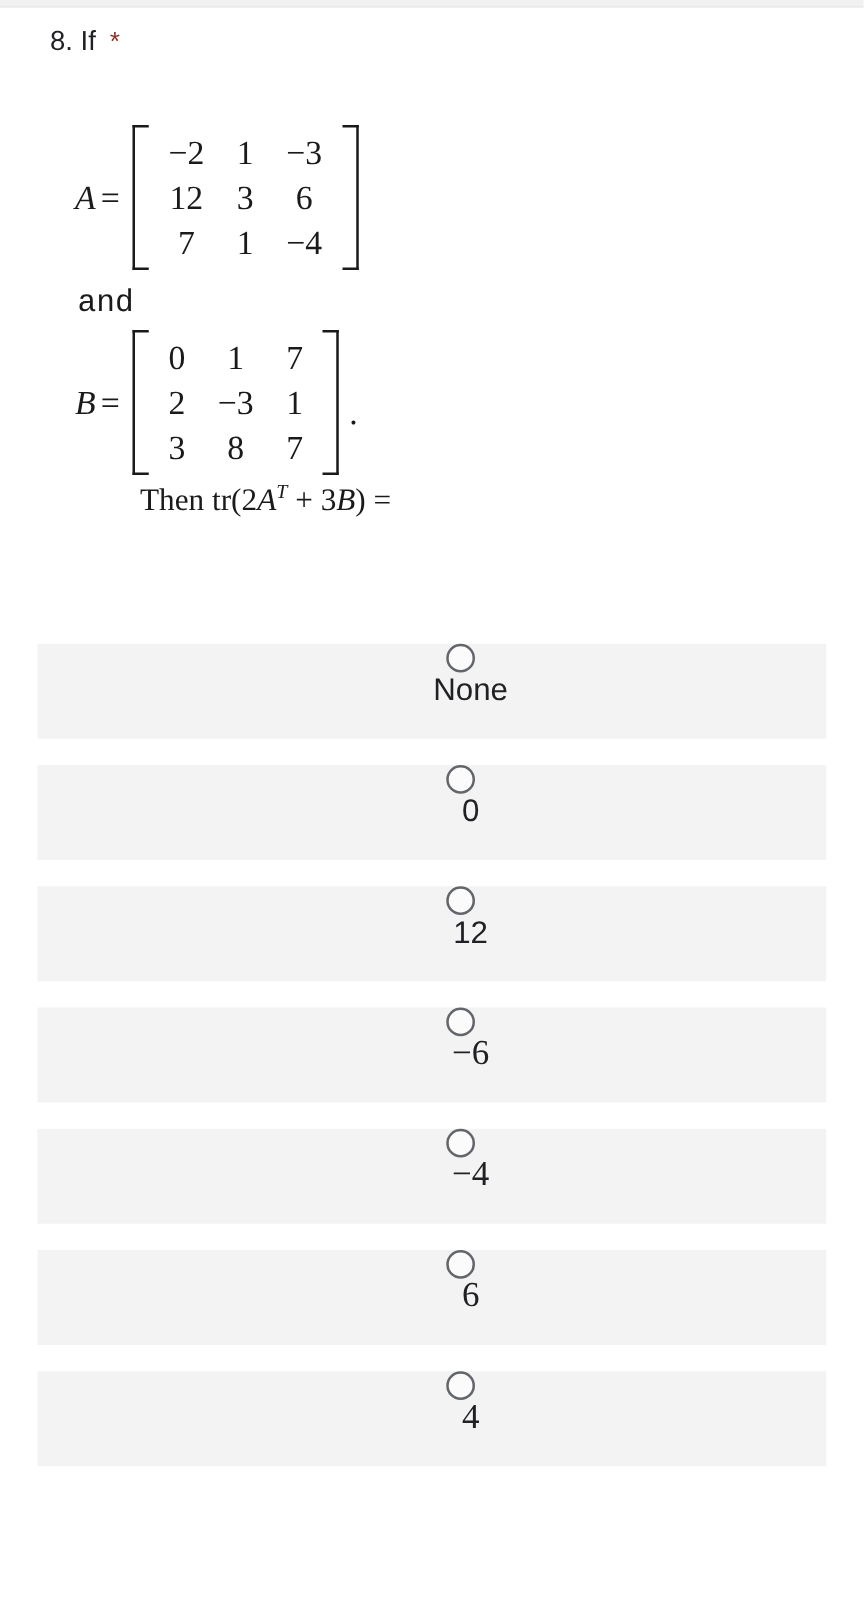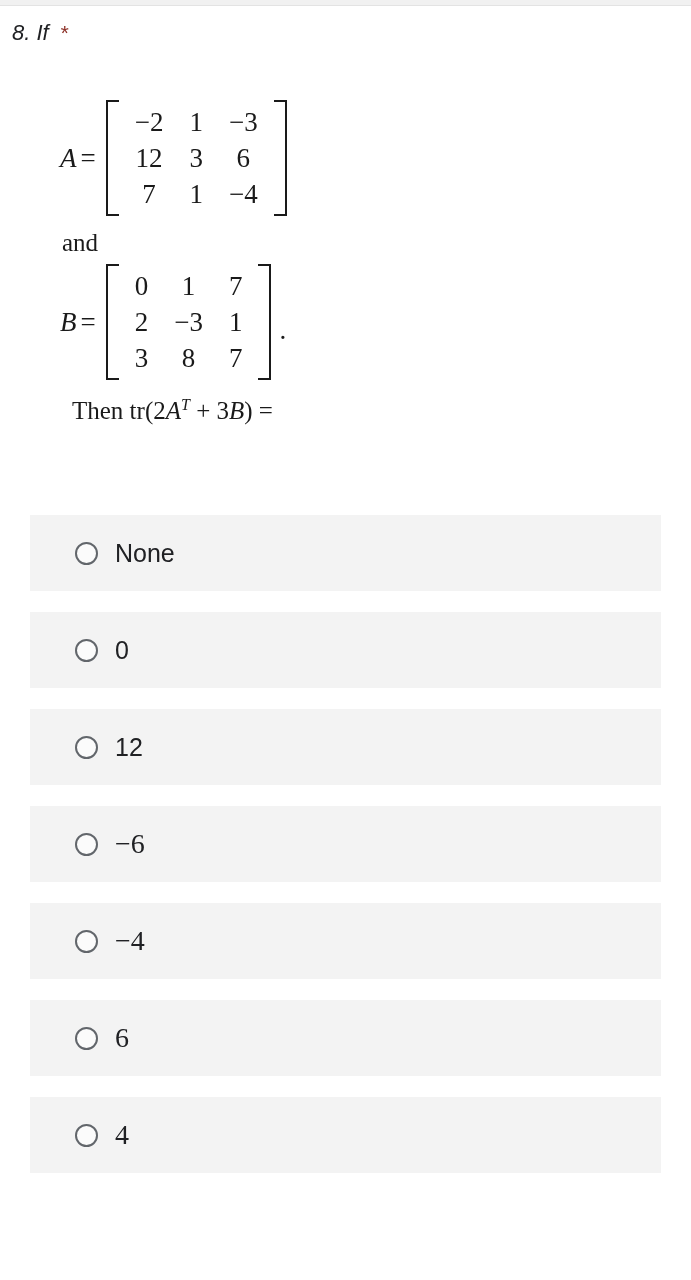--- a/index.html
+++ b/index.html
@@ -29,27 +29,26 @@
     top: 5px; left: 0;
     width: 691px;
     height: 1px;
     background: #e3e3e3;
   }
 
   
   .question-header {
     position: absolute;
     top: 18px;
-    left: 12px;
+    left: 40px;
     font-size: 22px;
     line-height: 30px;
     color: #202124;
     font-family: "Liberation Sans", sans-serif;
     white-space: nowrap;
-    font-style: italic;
   }
   .question-header .qtext {
     color: #202124;
   }
   .required-asterisk {
     color: #8c2f26;
     font-size: 21px;
     margin-left: 5px;
     font-family: "Liberation Sans", sans-serif;
   }
@@ -112,42 +111,42 @@
     font-family: "Liberation Serif", serif;
     font-size: 27px;
     line-height: 36px;
     text-align: center;
     padding: 0 13px;
     color: #1a1a1a;
     white-space: nowrap;
   }
 
   .and-text {
-    font-family: Liberation Serif, serif;
+    font-family: Liberation Mono, monospace;
     font-size: 25px;
     line-height: 30px;
     padding-left: 62px;
     margin-top: 12px;
     margin-bottom: 6px;
   }
 
   .trailing-period {
     font-family: "Liberation Serif", serif;
     font-size: 27px;
     margin-left: 8px;
     align-self: flex-end;
     padding-bottom: 34px;
   }
 
   .then-line {
     font-family: "Liberation Serif", serif;
     font-size: 25px;
     line-height: 34px;
-    padding-left: 72px;
-    margin-top: 14px;
+    padding-left: 112px;
+    margin-top: 4px;
     white-space: nowrap;
   }
   .then-line .var {
     font-style: italic;
   }
   .then-line sup {
     font-size: 16px;
     font-style: italic;
     vertical-align: super;
     line-height: 0;
@@ -163,20 +162,21 @@
   .option-row {
     position: relative;
     box-sizing: border-box;
     width: 631px;
     height: 76px;
     background: #f3f3f3;
     margin-bottom: 21px;
     display: flex;
     align-items: center;
     padding-left: 45px;
+    flex-direction: column;
   }
   .radio-icon {
     flex: 0 0 auto;
     width: 23px;
     height: 23px;
     border-radius: 50%;
     border: 2px solid #62666b;
     background: #fbfbfb;
     box-sizing: border-box;
   }

